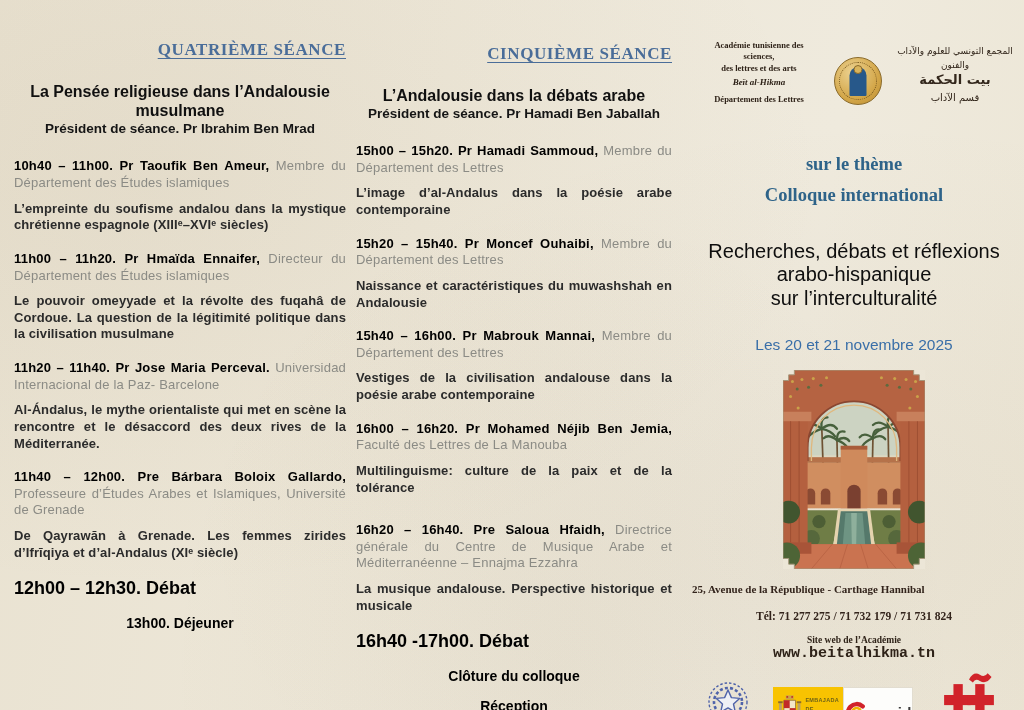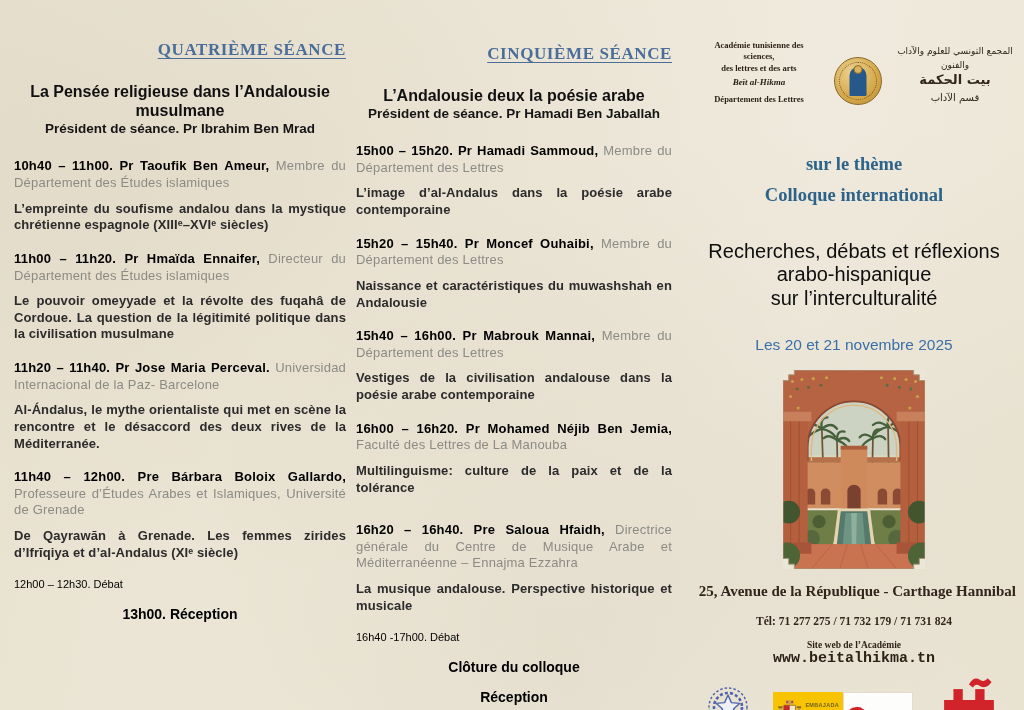--- a/index.html
+++ b/index.html
@@ -42,21 +42,21 @@
     margin-bottom:9px; letter-spacing:0.2px;
   }
   .entry-head .t  { font-weight:bold; color:#000; }
   .entry-head .sp { font-weight:bold; color:#000; }
   .entry-head .af { color:#8b8b85; }
   .talk {
     font-size:13px; line-height:1.28; text-align:justify;
     font-weight:bold; color:#2b2b2b; letter-spacing:0.1px;
     margin-bottom:17px;
   }
-  .debate { font-weight:normal; font-size:11px; color:#000; margin:6px 0 16px; }
+  .debate { font-weight:bold; font-size:18px; color:#000; margin:6px 0 16px; }
   .center-line { font-weight:bold; font-size:14px; color:#000; text-align:center; margin-bottom:14px; }
   .gap-lg { margin-top:26px; }
 
   
   .academy-header { display:flex; align-items:flex-end; justify-content:space-between; padding:2px 2px 0 6px;margin-top:28px; }
   .academy-fr {
     width:122px; text-align:center; font-family:"Liberation Serif", serif;
     font-size:8.5px; font-weight:bold; color:#2e2218; line-height:1.35;
   }
   .academy-fr .beit { font-style:italic; font-size:9px; margin-top:2px; }
@@ -88,22 +88,22 @@
     color:#2e6389; text-align:center; line-height:1.7; margin-top:44px;
   }
   .theme {
     font-size:20px; color:#0e0e0e; text-align:center; line-height:1.17; margin-top:28px;
   }
   .dates {
     font-size:15.5px; color:#3a6fa8; text-align:center; margin-top:26px;
   }
   .painting-wrap { text-align:center; margin-top:16px; }
   .address {
-    font-family:"Liberation Serif", serif; font-weight:bold; font-size:15px;
-    color:#33241c; text-align:right; margin-top:10px;
+    font-family:"Liberation Serif", serif; font-weight:bold; font-size:11px;
+    color:#33241c; text-align:left; margin-top:10px;
   }
   .phone {
     font-family:"Liberation Serif", serif; font-weight:bold; font-size:11.5px;
     color:#33241c; text-align:center; margin-top:15px;
   }
   .site { text-align:center; margin-top:13px; font-family:"Liberation Serif", serif; color:#2e2218; }
   .site .lbl { font-weight:bold; font-size:9.5px; }
   .site .url { font-weight:bold; font-size:15px;font-family:Liberation Mono, monospace; }
 
   .logos-row {
@@ -162,26 +162,26 @@
     <p class="talk">Al-Ándalus, le mythe orientaliste qui met en scène la rencontre et le désaccord des deux rives de la Méditerranée.</p>
 
     <p class="entry-head">
       <span class="t">11h40 – 12h00.</span>
       <span class="sp">Pre Bárbara Boloix Gallardo,</span>
       <span class="af">Professeure d’Études Arabes et Islamiques, Université de Grenade</span>
     </p>
     <p class="talk">De Qayrawān à Grenade. Les femmes zirides d’Ifrīqiya et d’al-Andalus (XIᵉ siècle)</p>
 
     <p class="debate">12h00 – 12h30. Débat</p>
-    <p class="center-line">13h00. Réception</p>
+    <p class="center-line">13h00. Déjeuner</p>
   </div>
 
   <div class="col" id="col-middle">
     <div class="sec-heading">CINQUIÈME SÉANCE</div>
-    <div class="sec-title">L’Andalousie deux la poésie arabe</div>
+    <div class="sec-title">L’Andalousie dans la débats arabe</div>
     <div class="chair">Président de séance. Pr Hamadi Ben Jaballah</div>
 
     <p class="entry-head">
       <span class="t">15h00 – 15h20.</span>
       <span class="sp">Pr Hamadi Sammoud,</span>
       <span class="af">Membre du Département des Lettres</span>
     </p>
     <p class="talk">L’image d’al-Andalus dans la poésie arabe contemporaine</p>
 
     <p class="entry-head">

